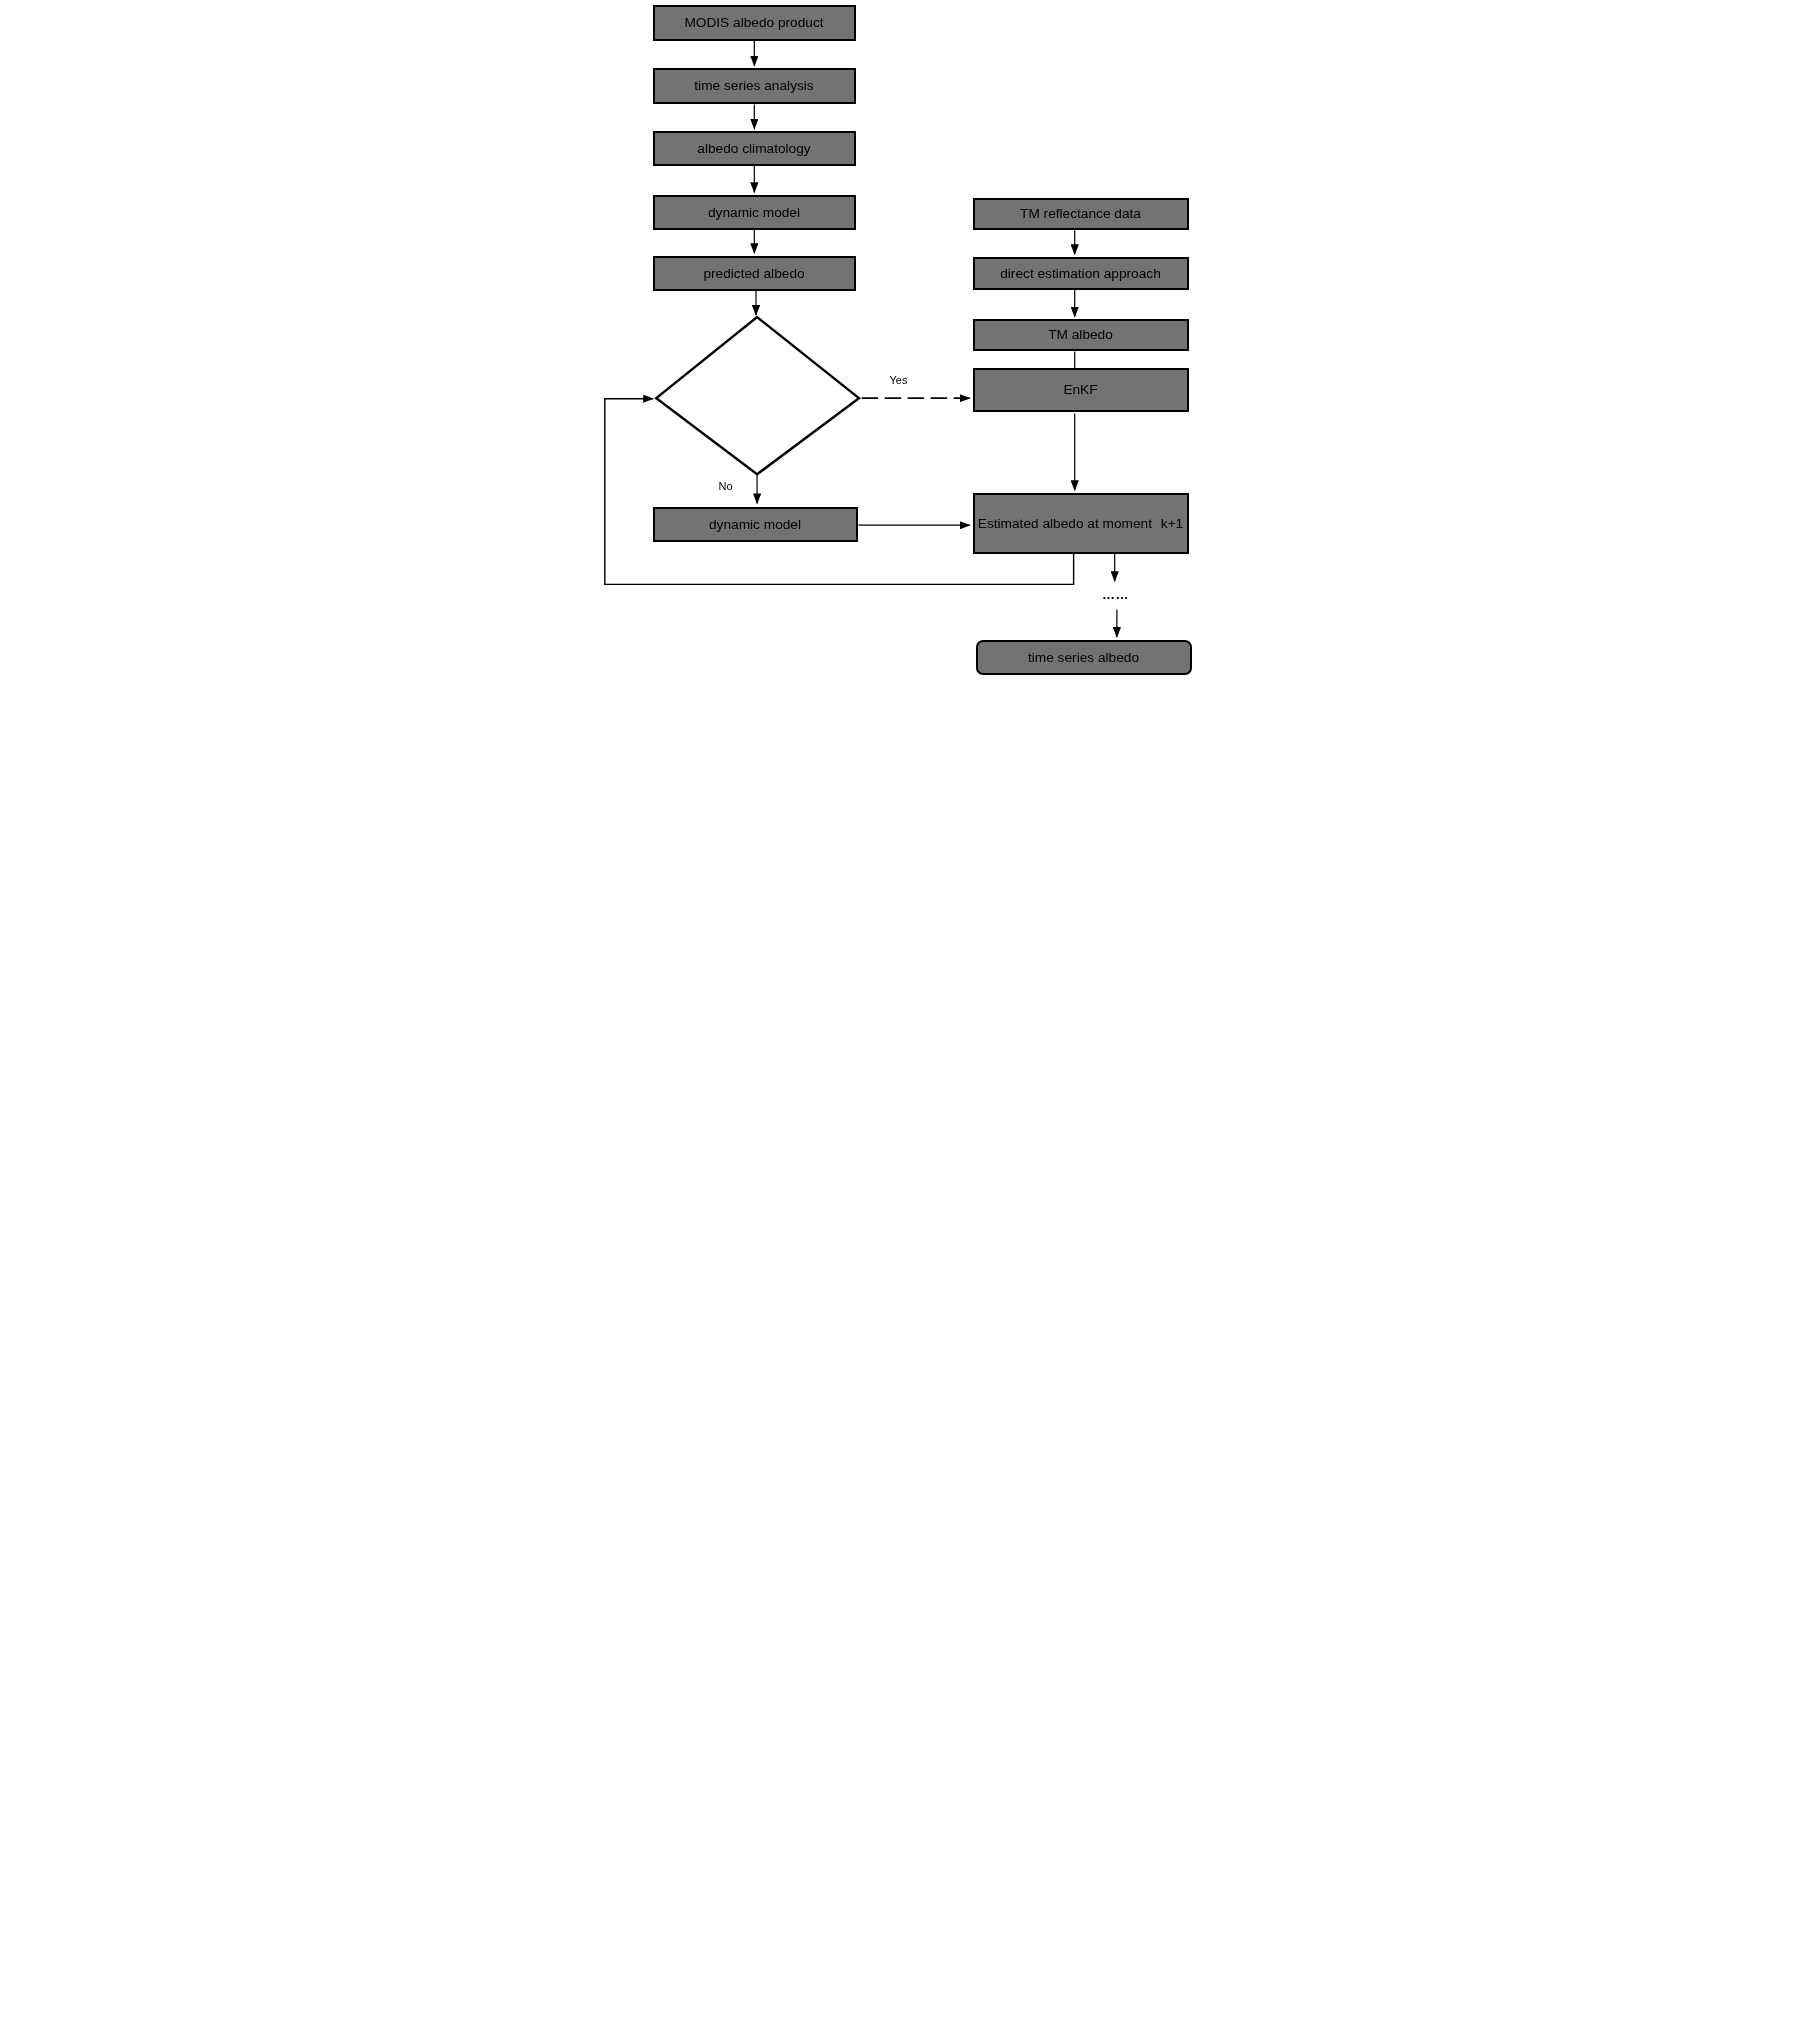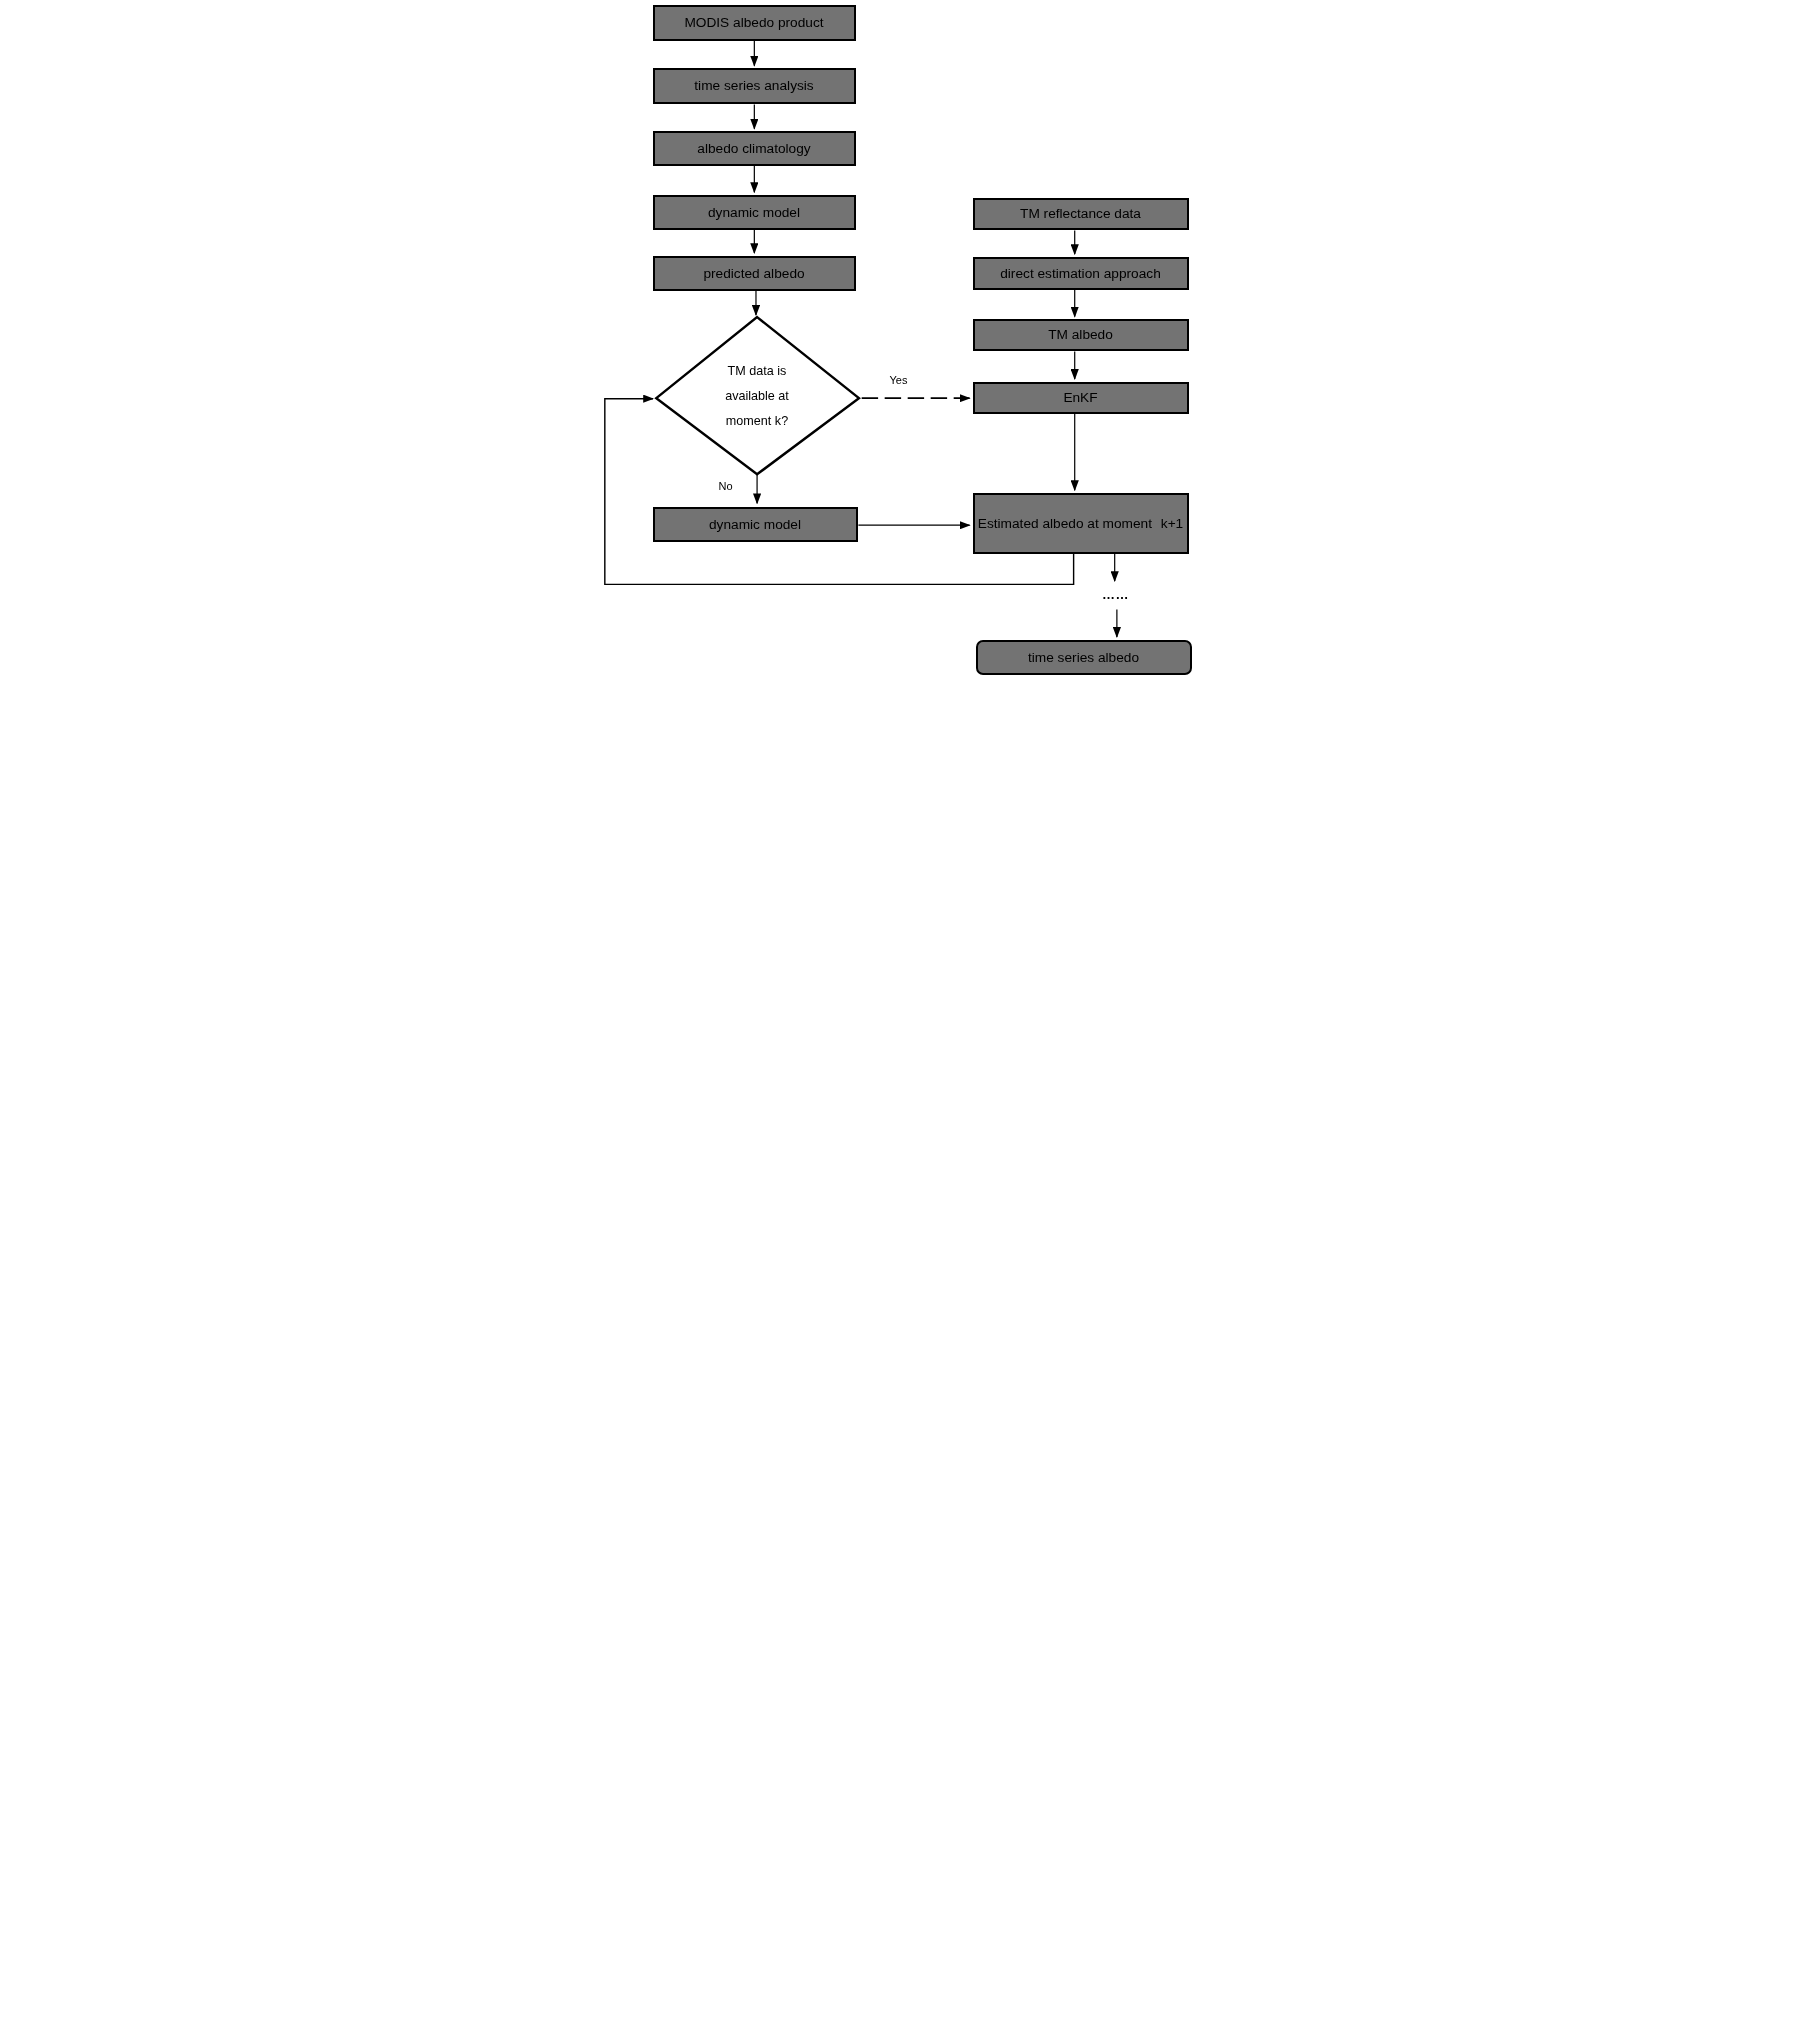--- a/index.html
+++ b/index.html
@@ -92,32 +92,27 @@
 
     <polyline points="868,1011 868,1067 12,1067 12,728 100,728" fill="none" stroke="#000" stroke-width="2.6" marker-end="url(#ah)"></polyline>
   </svg>
 
   <div class="box thick" style="left:55px; top:5px;   width:203px; height:36px;">MODIS albedo product</div>
   <div class="box" style="left:55px; top:68px; width:203px; height:36px;">time series analysis</div>
   <div class="box" style="left:55px; top:131px; width:203px; height:35px;">albedo climatology</div>
   <div class="box" style="left:55px; top:195px; width:203px; height:35px;">dynamic model</div>
   <div class="box" style="left:55px; top:256px; width:203px; height:35px;">predicted albedo</div>
 
-  <div class="diamond-text">
-    <span>TM data is</span>
-    <span>available at</span>
-    <span>moment k?</span>
-  </div>
 
   <div class="box" style="left:55px; top:507px; width:205px; height:35px;">dynamic model</div>
 
   <div class="box" style="left:375px; top:198px; width:216px; height:32px;">TM reflectance data</div>
   <div class="box" style="left:375px; top:257px; width:216px; height:33px;">direct estimation approach</div>
   <div class="box" style="left:375px; top:319px; width:216px; height:32px;">TM albedo</div>
-  <div class="box thick" style="left:375px; top:382px; width:216px; height:32px;">EnKF</div>
+  <div class="box thick" style="left:375px; top:368px; width:216px; height:44px;">EnKF</div>
 
   <div class="box thick twoline" style="left:375px; top:493px; width:216px; height:61px;">
     <span>Estimated albedo at moment</span>
     <span>k+1</span>
   </div>
 
   <div class="box" style="left:378px; top:640px; width:216px; height:35px;border-radius:7px;">time series albedo</div>
 
   <span class="edge-label" style="left:292px; top:374px;">Yes</span>
   <span class="edge-label" style="left:121px; top:480px;">No</span>

